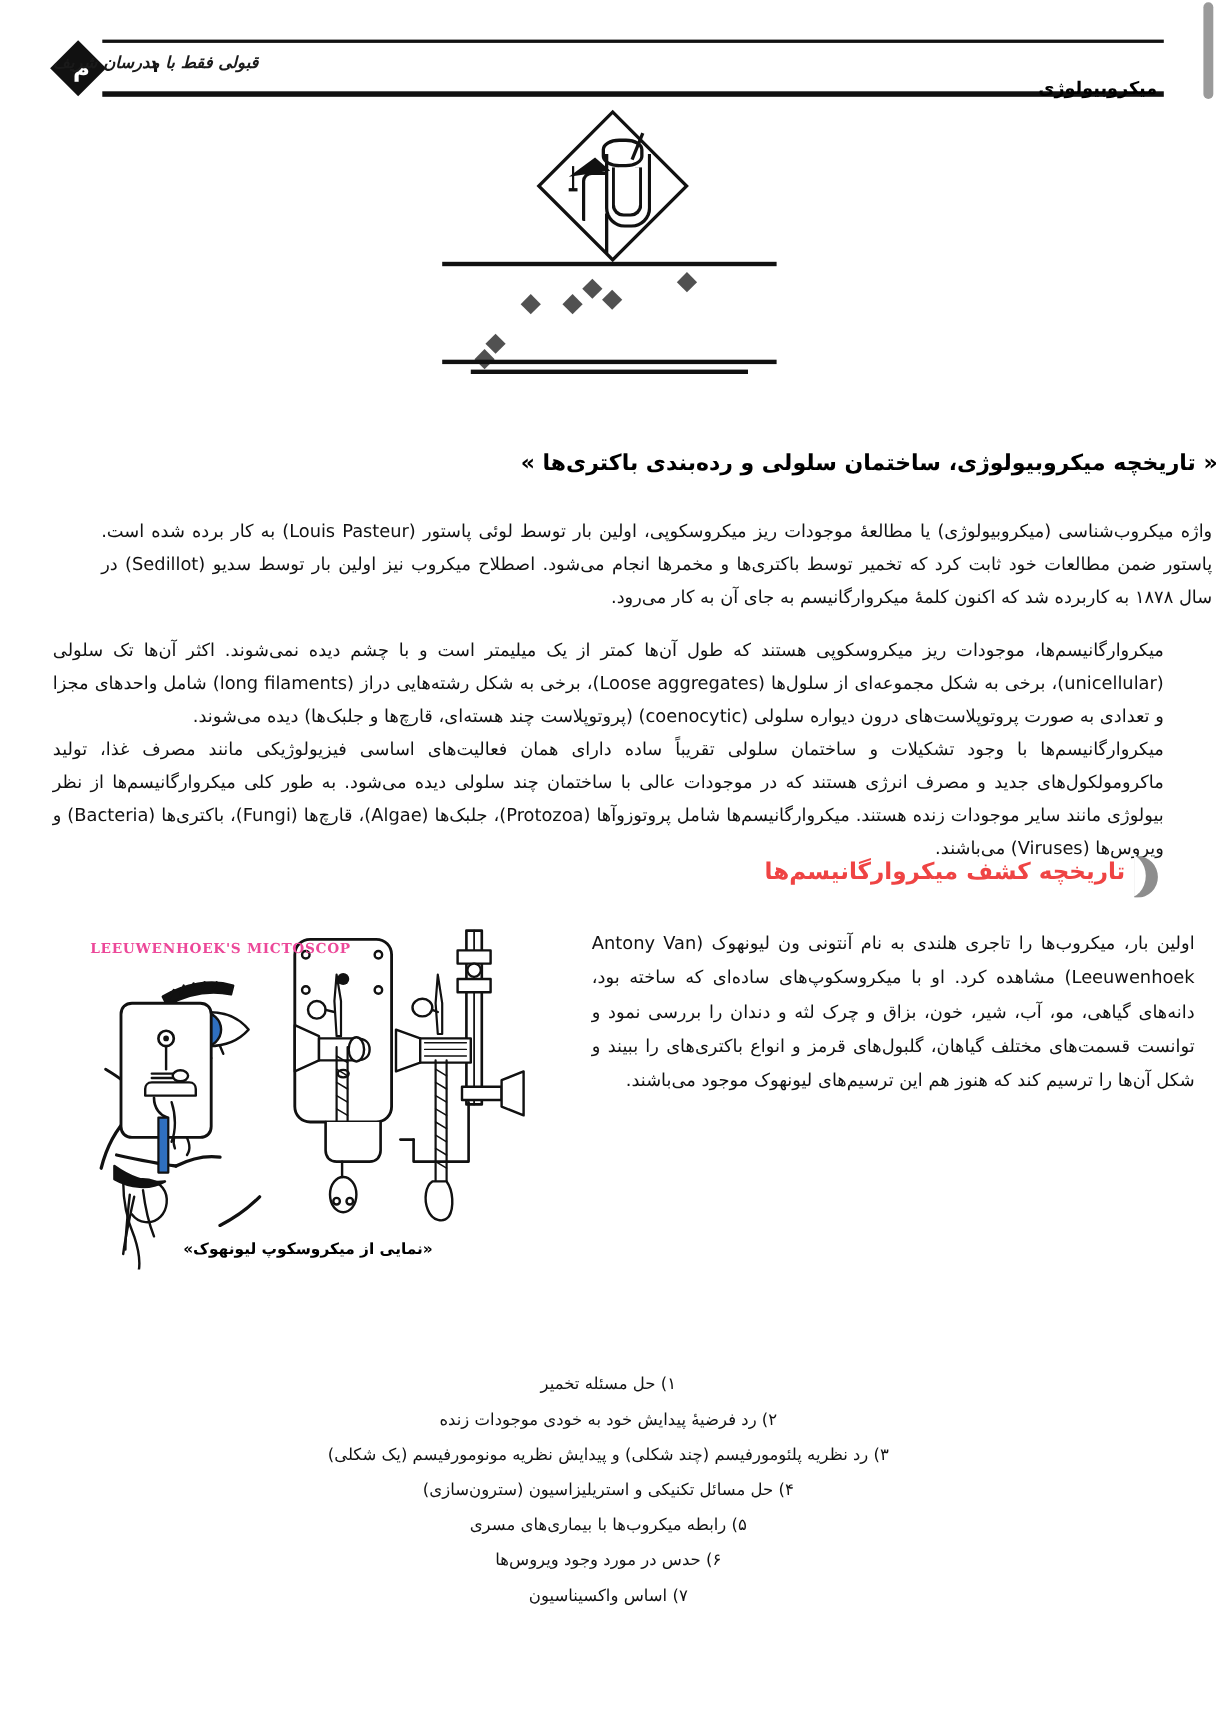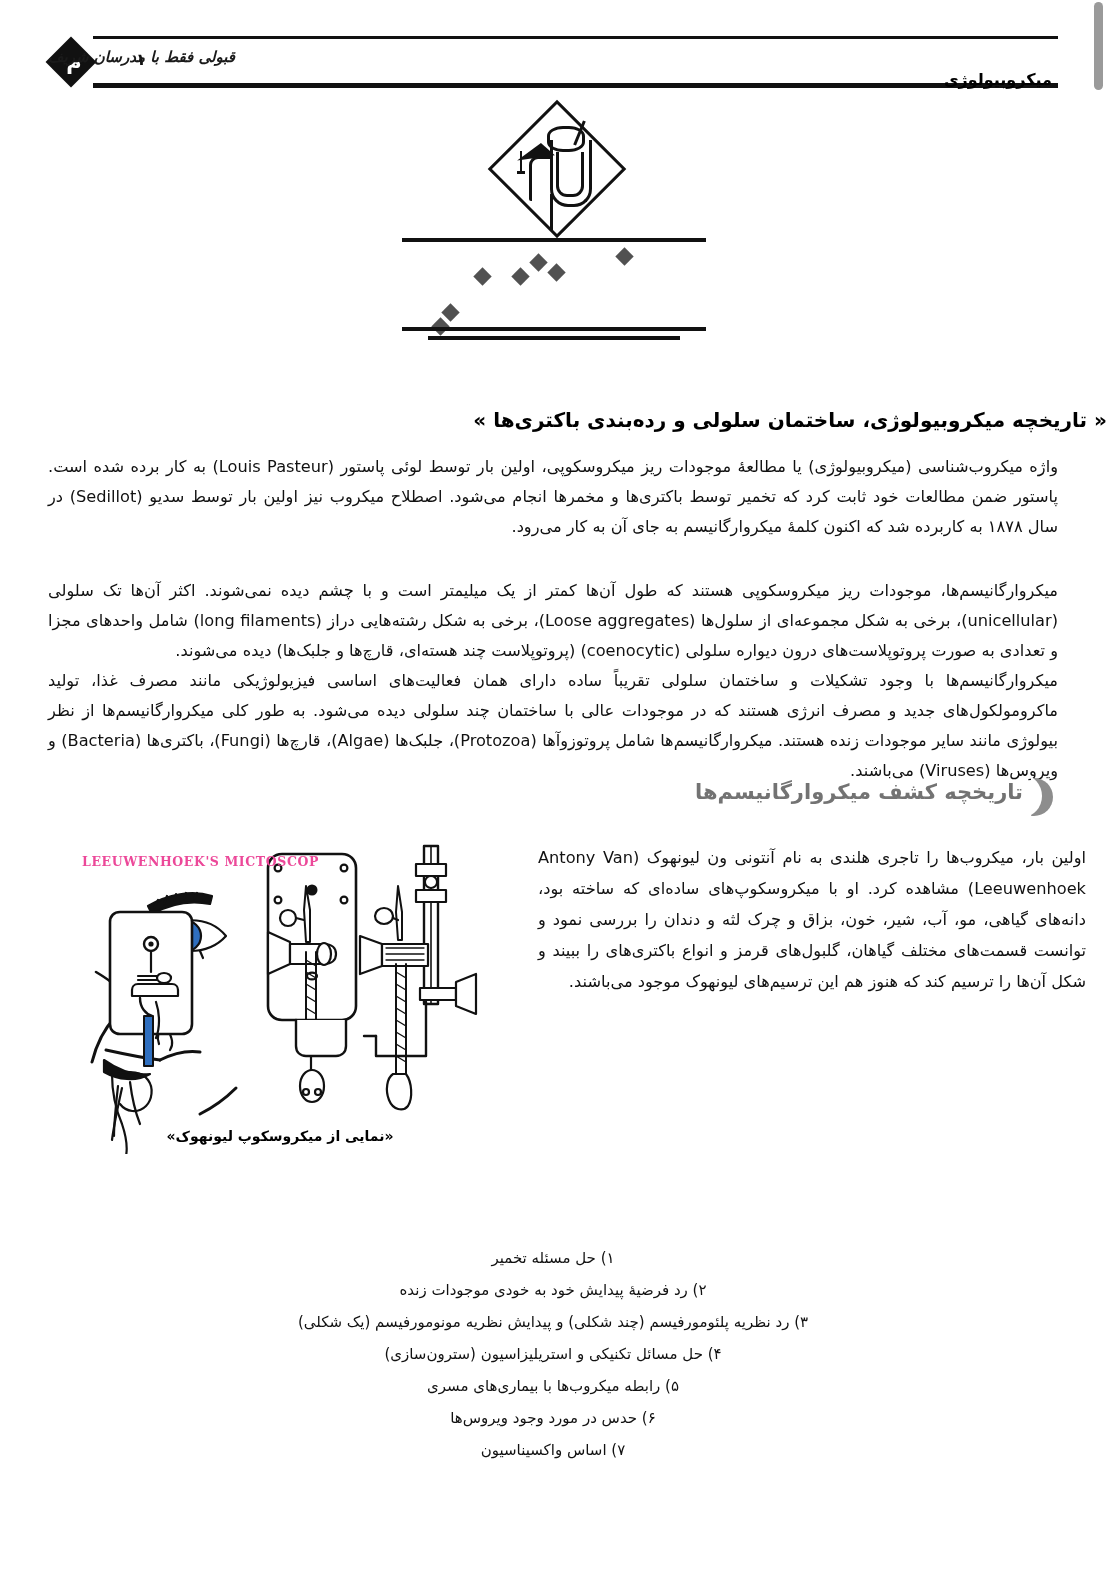--- a/index.html
+++ b/index.html
@@ -267,21 +267,21 @@
     position: absolute;
     left: 48px;
     width: 1010px;
     direction: rtl;
     text-align: justify;
     font-size: 16.2px;
     line-height: 30px;
     color: #111;
   }
 
-  #para1 { top: 452px; }
+  #para1 { top: 468px; margin-left: 44px; }
   #para2 { top: 576px; }
   #para3 { top: 666px; }
 
   
   .section-banner {
     position: absolute;
     top: 776px; left: 48px; right: 48px;
     height: 42px;
     direction: rtl;
   }
@@ -305,21 +305,21 @@
     top: -3px; left: -27px;
     width: 38px; height: 42px;
     border-radius: 50%;
     background: #fff;
   }
   .section-banner .label {
     position: absolute;
     top: 4px; right: 36px;
     font-size: 21px;
     font-weight: bold;
-    color: #737373;
+    color: #ef4444;
     direction: rtl;
   }
 
   
   .figure {
     position: absolute;
     top: 824px; left: 60px;
     width: 440px; height: 330px;
   }
   .fig-label {

